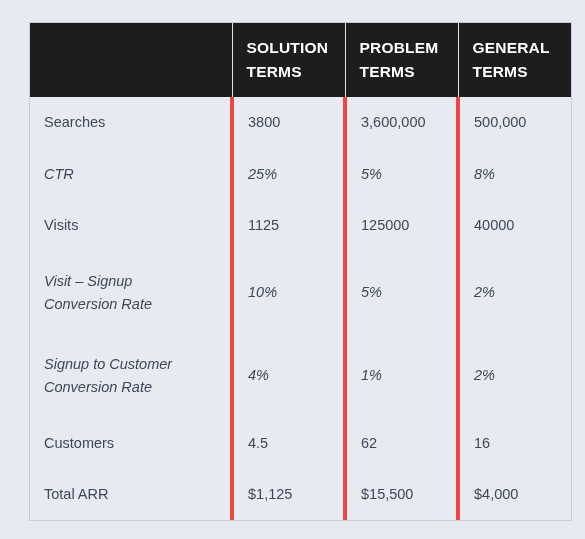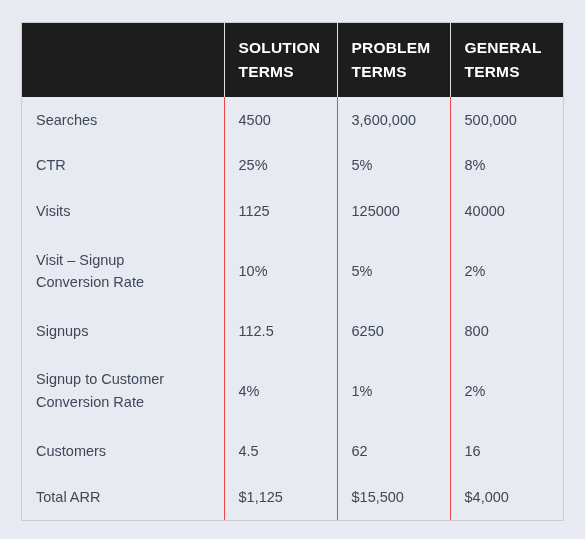--- a/index.html
+++ b/index.html
@@ -17,21 +17,21 @@
   .page {
     position: relative;
     width: 585px;
     height: 539px;
     background: #e7eaf0;
     box-sizing: border-box;
   }
 
   .table-wrap {
     position: absolute;
-    left: 21px;
+    left: 29px;
     top: 22px;
     width: 543px;
     height: 499px;
     box-sizing: border-box;
     border: 1px solid #c9cdd5;
     background: #e7eaf0;
   }
 
   table.metrics {
     width: 100%;
@@ -60,30 +60,31 @@
   table.metrics thead th.corner {
     padding: 0;
   }
 
   table.metrics tbody td {
     font-size: 14.5px;
     color: #3e4859;
     text-align: left;
     vertical-align: middle;
     padding: 0 14px;
-    border-right: 1px solid #ef4444;
+    border-right: 4px solid #ef4444;
     line-height: 1.58;
     box-sizing: border-box;
   }
   table.metrics tbody td:last-child {
     border-right: none;
     margin-left: 8px;
   }
 
   tbody tr.italic td {
+    font-style: italic;
   }
 
   tbody tr.tall td {
     height: 68px;
   }
   tbody tr.normal td {
     height: 42px;
   }
 
   td.label-cell .label-line {
@@ -115,21 +116,21 @@
           <th>PROBLEM TERMS</th>
           <th>GENERAL TERMS</th>
         </tr>
       </thead>
       <tbody>
 
         <tr class="normal">
           <td class="label-cell">
             <span class="label-line">Searches</span>
           </td>
-          <td>4500</td>
+          <td>3800</td>
           <td>3,600,000</td>
           <td>500,000</td>
         </tr>
 
         <tr class="normal italic">
           <td class="label-cell">
             <span class="label-line">CTR</span>
           </td>
           <td>25%</td>
           <td>5%</td>
@@ -148,28 +149,20 @@
         <tr class="tall italic">
           <td class="label-cell">
             <span class="label-line">Visit – Signup</span>
             <span class="label-line">Conversion Rate</span>
           </td>
           <td>10%</td>
           <td>5%</td>
           <td>2%</td>
         </tr>
 
-        <tr class="normal">
-          <td class="label-cell">
-            <span class="label-line">Signups</span>
-          </td>
-          <td>112.5</td>
-          <td>6250</td>
-          <td>800</td>
-        </tr>
 
         <tr class="tall italic">
           <td class="label-cell">
             <span class="label-line">Signup to Customer</span>
             <span class="label-line">Conversion Rate</span>
           </td>
           <td>4%</td>
           <td>1%</td>
           <td>2%</td>
         </tr>

